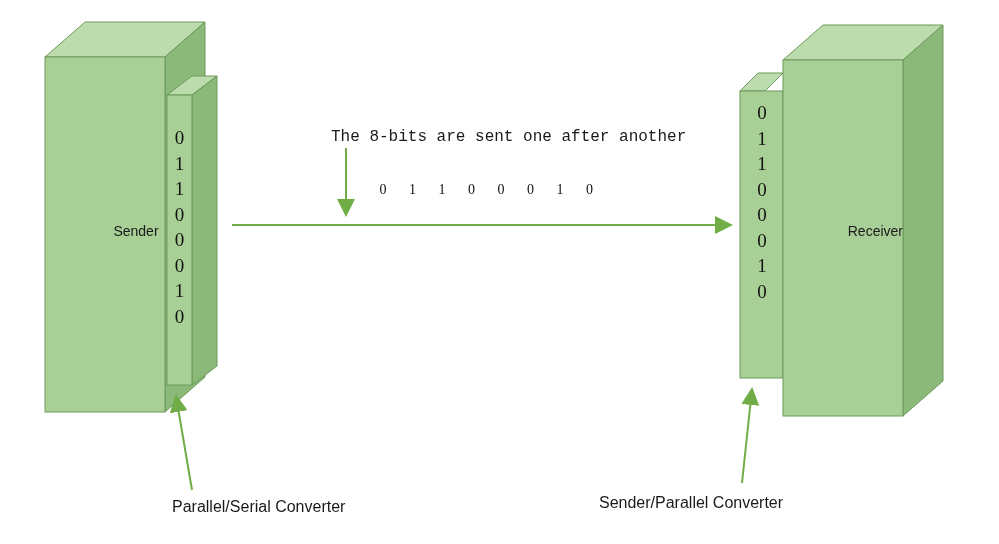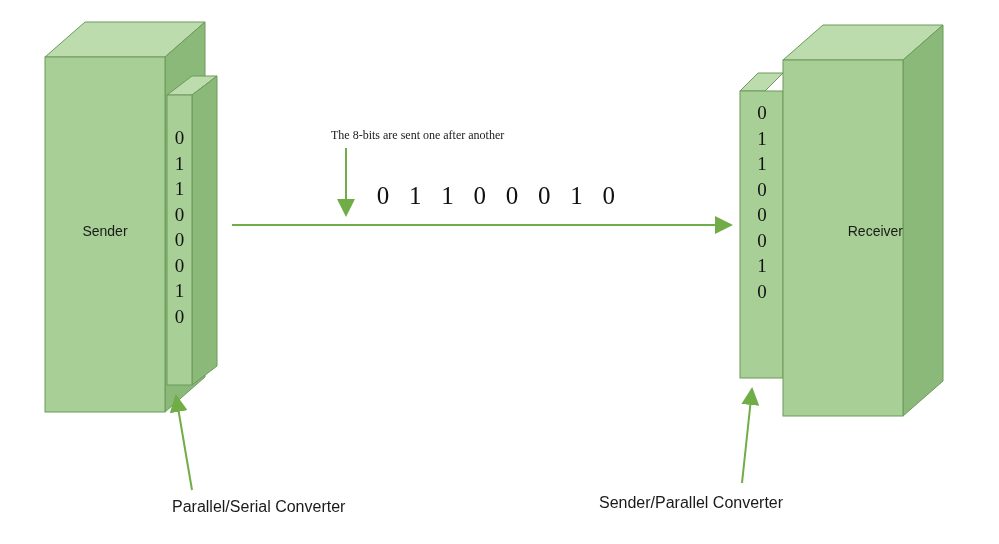--- a/index.html
+++ b/index.html
@@ -2,26 +2,26 @@
 <html><head>
 <meta charset="utf-8">
 <style>
   html,body{margin:0;padding:0;background:#ffffff;}
   body{width:999px;height:544px;overflow:hidden;
        font-family:"Liberation Sans", sans-serif;}
   #stage{position:relative;width:999px;height:544px;background:#ffffff;}
   #stage svg{position:absolute;left:0;top:0;}
   .lbl{position:absolute;color:#1a1a1a;white-space:nowrap;}
   .box-label{font-size:14px;font-family:"Liberation Sans",sans-serif;}
-  .note{font-size:12px;font-family:Liberation Serif, serif;}
+  .note{font-size:16px;font-family:Liberation Mono, monospace;}
   .conv{font-size:16px;font-family:"Liberation Sans",sans-serif;}
   .bitcol{position:absolute;font-family:"Liberation Serif",serif;font-size:19px;
           color:#111;display:flex;flex-direction:column;align-items:center;}
   .bitcol span{line-height:25.5px;}
-  .serialbits{position:absolute;font-family:"Liberation Serif",serif;font-size:25px;color:#111;}
+  .serialbits{position:absolute;font-family:"Liberation Serif",serif;font-size:14px;color:#111;}
   .serialbits span{display:inline-block;width:26px;text-align:center;}
 </style>
 </head>
 <body>
 
 <div id="stage">
 
   <svg width="999" height="544" viewBox="0 0 999 544">
     <defs>
       <marker id="arrowRight" markerWidth="9" markerHeight="9" refX="8" refY="4.5" orient="auto">
@@ -60,21 +60,21 @@
 
     <line x1="232" y1="225" x2="731" y2="225" stroke="#70ad47" stroke-width="2" marker-end="url(#arrowRight)"></line>
 
     <line x1="346" y1="148" x2="346" y2="215" stroke="#70ad47" stroke-width="2" marker-end="url(#arrowDown)"></line>
 
     <line x1="192" y1="490" x2="176" y2="396" stroke="#70ad47" stroke-width="2" marker-end="url(#arrowUp)"></line>
 
     <line x1="742" y1="483" x2="752" y2="389" stroke="#70ad47" stroke-width="2" marker-end="url(#arrowUp)"></line>
   </svg>
 
-  <div class="lbl box-label" style="left:45px;top:223px;width:120px;text-align:center;">Sender</div>
+  <div class="lbl box-label" style="left:45px;top:223px;width:120px;text-align:center;padding-left:31px;">Sender</div>
 
   <div class="lbl box-label" style="left:783px;top:223px;width:120px;text-align:right;">Receiver</div>
 
   <div class="bitcol" style="left:167px;top:125px;width:25px;">
     <span>0</span>
     <span>1</span>
     <span>1</span>
     <span>0</span>
     <span>0</span>
     <span>0</span>

